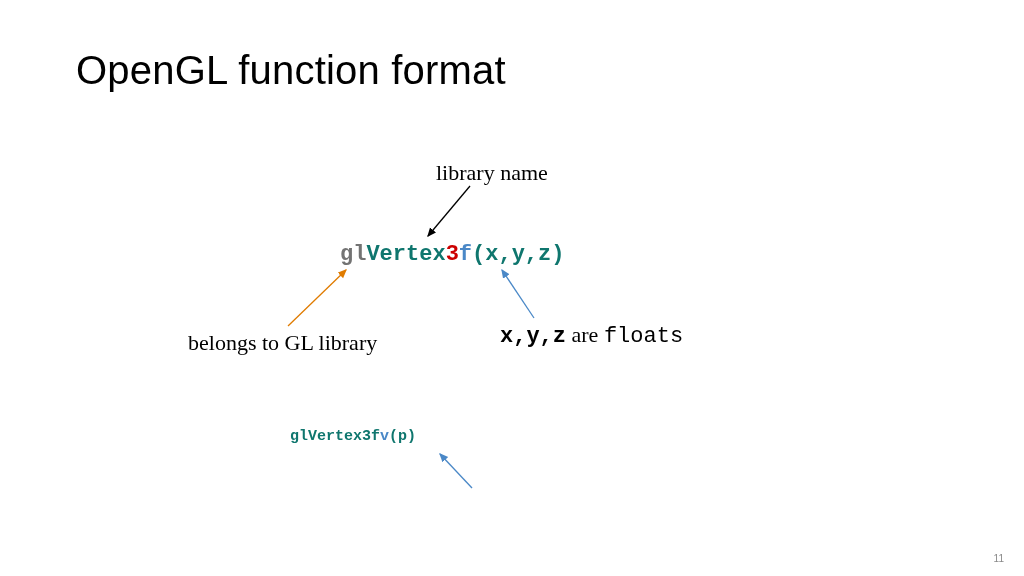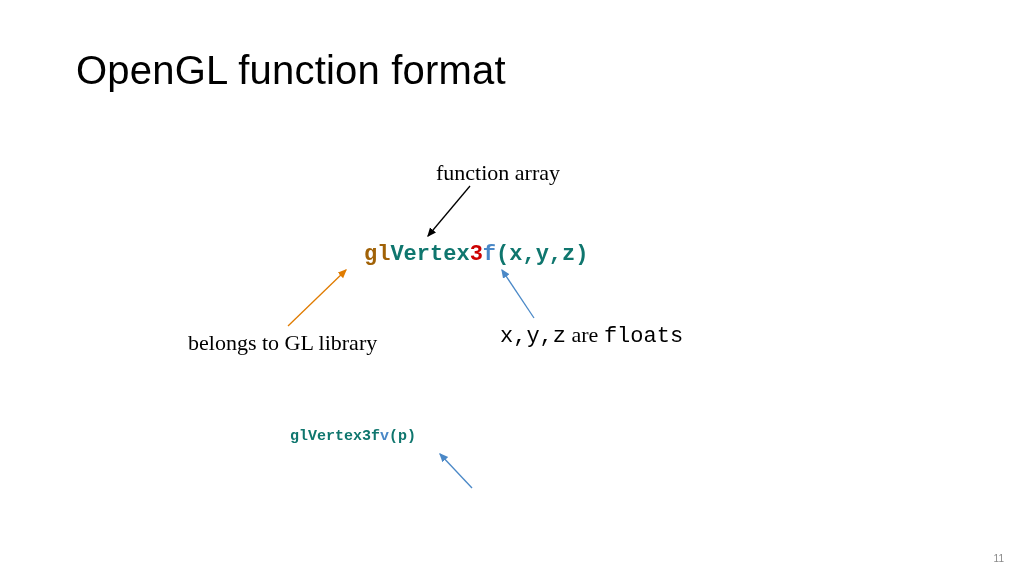--- a/index.html
+++ b/index.html
@@ -28,41 +28,41 @@
     margin-left: 20px;
   }
   .label {
     position: absolute;
     font-family: "Times New Roman", Times, serif;
     font-size: 22px;
     font-weight: 400;
   }
   .mono {
     font-family: "Courier New", Courier, monospace;
-    font-weight: normal;
+    font-weight: bold;
   }
   .code1 {
     position: absolute;
     left: 340px;
     top: 242px;
     font-family: "Courier New", Courier, monospace;
     font-weight: bold;
     font-size: 22px;
     white-space: nowrap;
   }
   .code2 {
     position: absolute;
     left: 290px;
     top: 428px;
     font-family: "Courier New", Courier, monospace;
     font-weight: bold;
     font-size: 15px;
     white-space: nowrap;
   }
-  .orange { color: #a16207; margin-left: 24px; }
+  .orange { color: #737373; }
   .red    { color: #cc0000; }
   .blue   { color: #4a88c7; }
   .black  { color: #0f766e; }
   .page-num {
     position: absolute;
     right: 20px;
     bottom: 12px;
     font-size: 10px;
     color: #888;
     font-family: Arial, sans-serif;
@@ -74,21 +74,21 @@
     pointer-events: none;
   }
 </style>
 </head>
 <body>
 
 <div class="slide">
 
   <div class="title">OpenGL function format</div>
 
-  <div class="label" style="left:436px; top:160px;">function array</div>
+  <div class="label" style="left:436px; top:160px;">library name</div>
 
   <div class="code1">
     <span class="orange">gl</span><span class="black">Vertex</span><span class="red">3</span><span class="blue">f</span><span class="black">(x,y,z)</span>
   </div>
 
   <div class="label" style="left:188px; top:330px;">belongs to GL library</div>
 
   <div class="label" style="left:500px; top:322px;">
     <span class="mono">x,y,z</span><span> are </span><span class="mono" style="font-weight:normal;margin-top:20px;">floats</span>
   </div>

